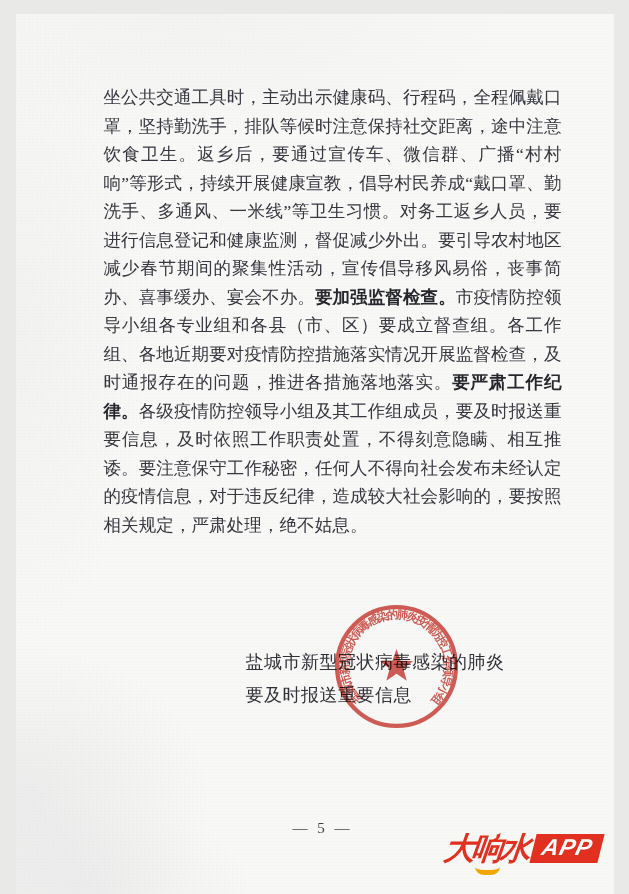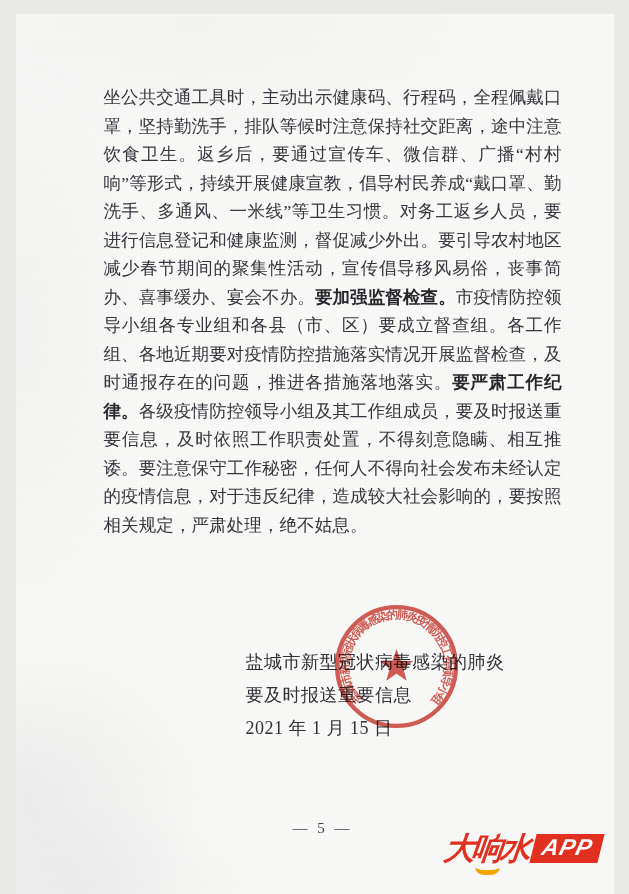--- a/index.html
+++ b/index.html
@@ -136,21 +136,20 @@
 
   <div class="scan-noise"></div>
 
   <div class="body-text">
     <p class="para"><span>坐公共交通工具时，主动出示健康码、行程码，全程佩戴口罩，坚持勤洗手，排队等候时注意保持社交距离，途中注意饮食卫生。返乡后，要通过宣传车、微信群、广播“村村响”等形式，持续开展健康宣教，倡导村民养成“戴口罩、勤洗手、多通风、一米线”等卫生习惯。对务工返乡人员，要进行信息登记和健康监测，督促减少外出。要引导农村地区减少春节期间的聚集性活动，宣传倡导移风易俗，丧事简办、喜事缓办、宴会不办。</span><span class="seg-bold">要加强监督检查。</span><span>市疫情防控领导小组各专业组和各县（市、区）要成立督查组。各工作组、各地近期要对疫情防控措施落实情况开展监督检查，及时通报存在的问题，推进各措施落地落实。</span><span class="seg-bold">要严肃工作纪律。</span><span>各级疫情防控领导小组及其工作组成员，要及时报送重要信息，及时依照工作职责处置，不得刻意隐瞒、相互推诿。要注意保守工作秘密，任何人不得向社会发布未经认定的疫情信息，对于违反纪律，造成较大社会影响的，要按照相关规定，严肃处理，绝不姑息。</span></p>
   </div>
 
   <div class="signature">
     <div>盐城市新型冠状病毒感染的肺炎</div>
     <div>要及时报送重要信息</div>
-    <div>2021 年 1 月 15 日</div>
   </div>
 
   <svg class="seal" viewBox="0 0 124 124" aria-hidden="true">
     <circle cx="62" cy="62" r="58" fill="none" stroke="#cf4840" stroke-width="4.2"></circle>
     <path id="sealArc" d="M 26.0 92.2 A 47 47 0 1 1 98.0 92.2" fill="none"></path>
     <text fill="#cf4840">
       <textPath href="#sealArc" startOffset="50%" text-anchor="middle">盐城市新型冠状病毒感染的肺炎疫情防控工作领导小组</textPath>
     </text>
     <polygon fill="#cf4840" points="62,45 66.1,56.3 78.2,56.7 68.7,64.2 72,75.8 62,69 52,75.8 55.3,64.2 45.8,56.7 57.9,56.3"></polygon>
   </svg>

